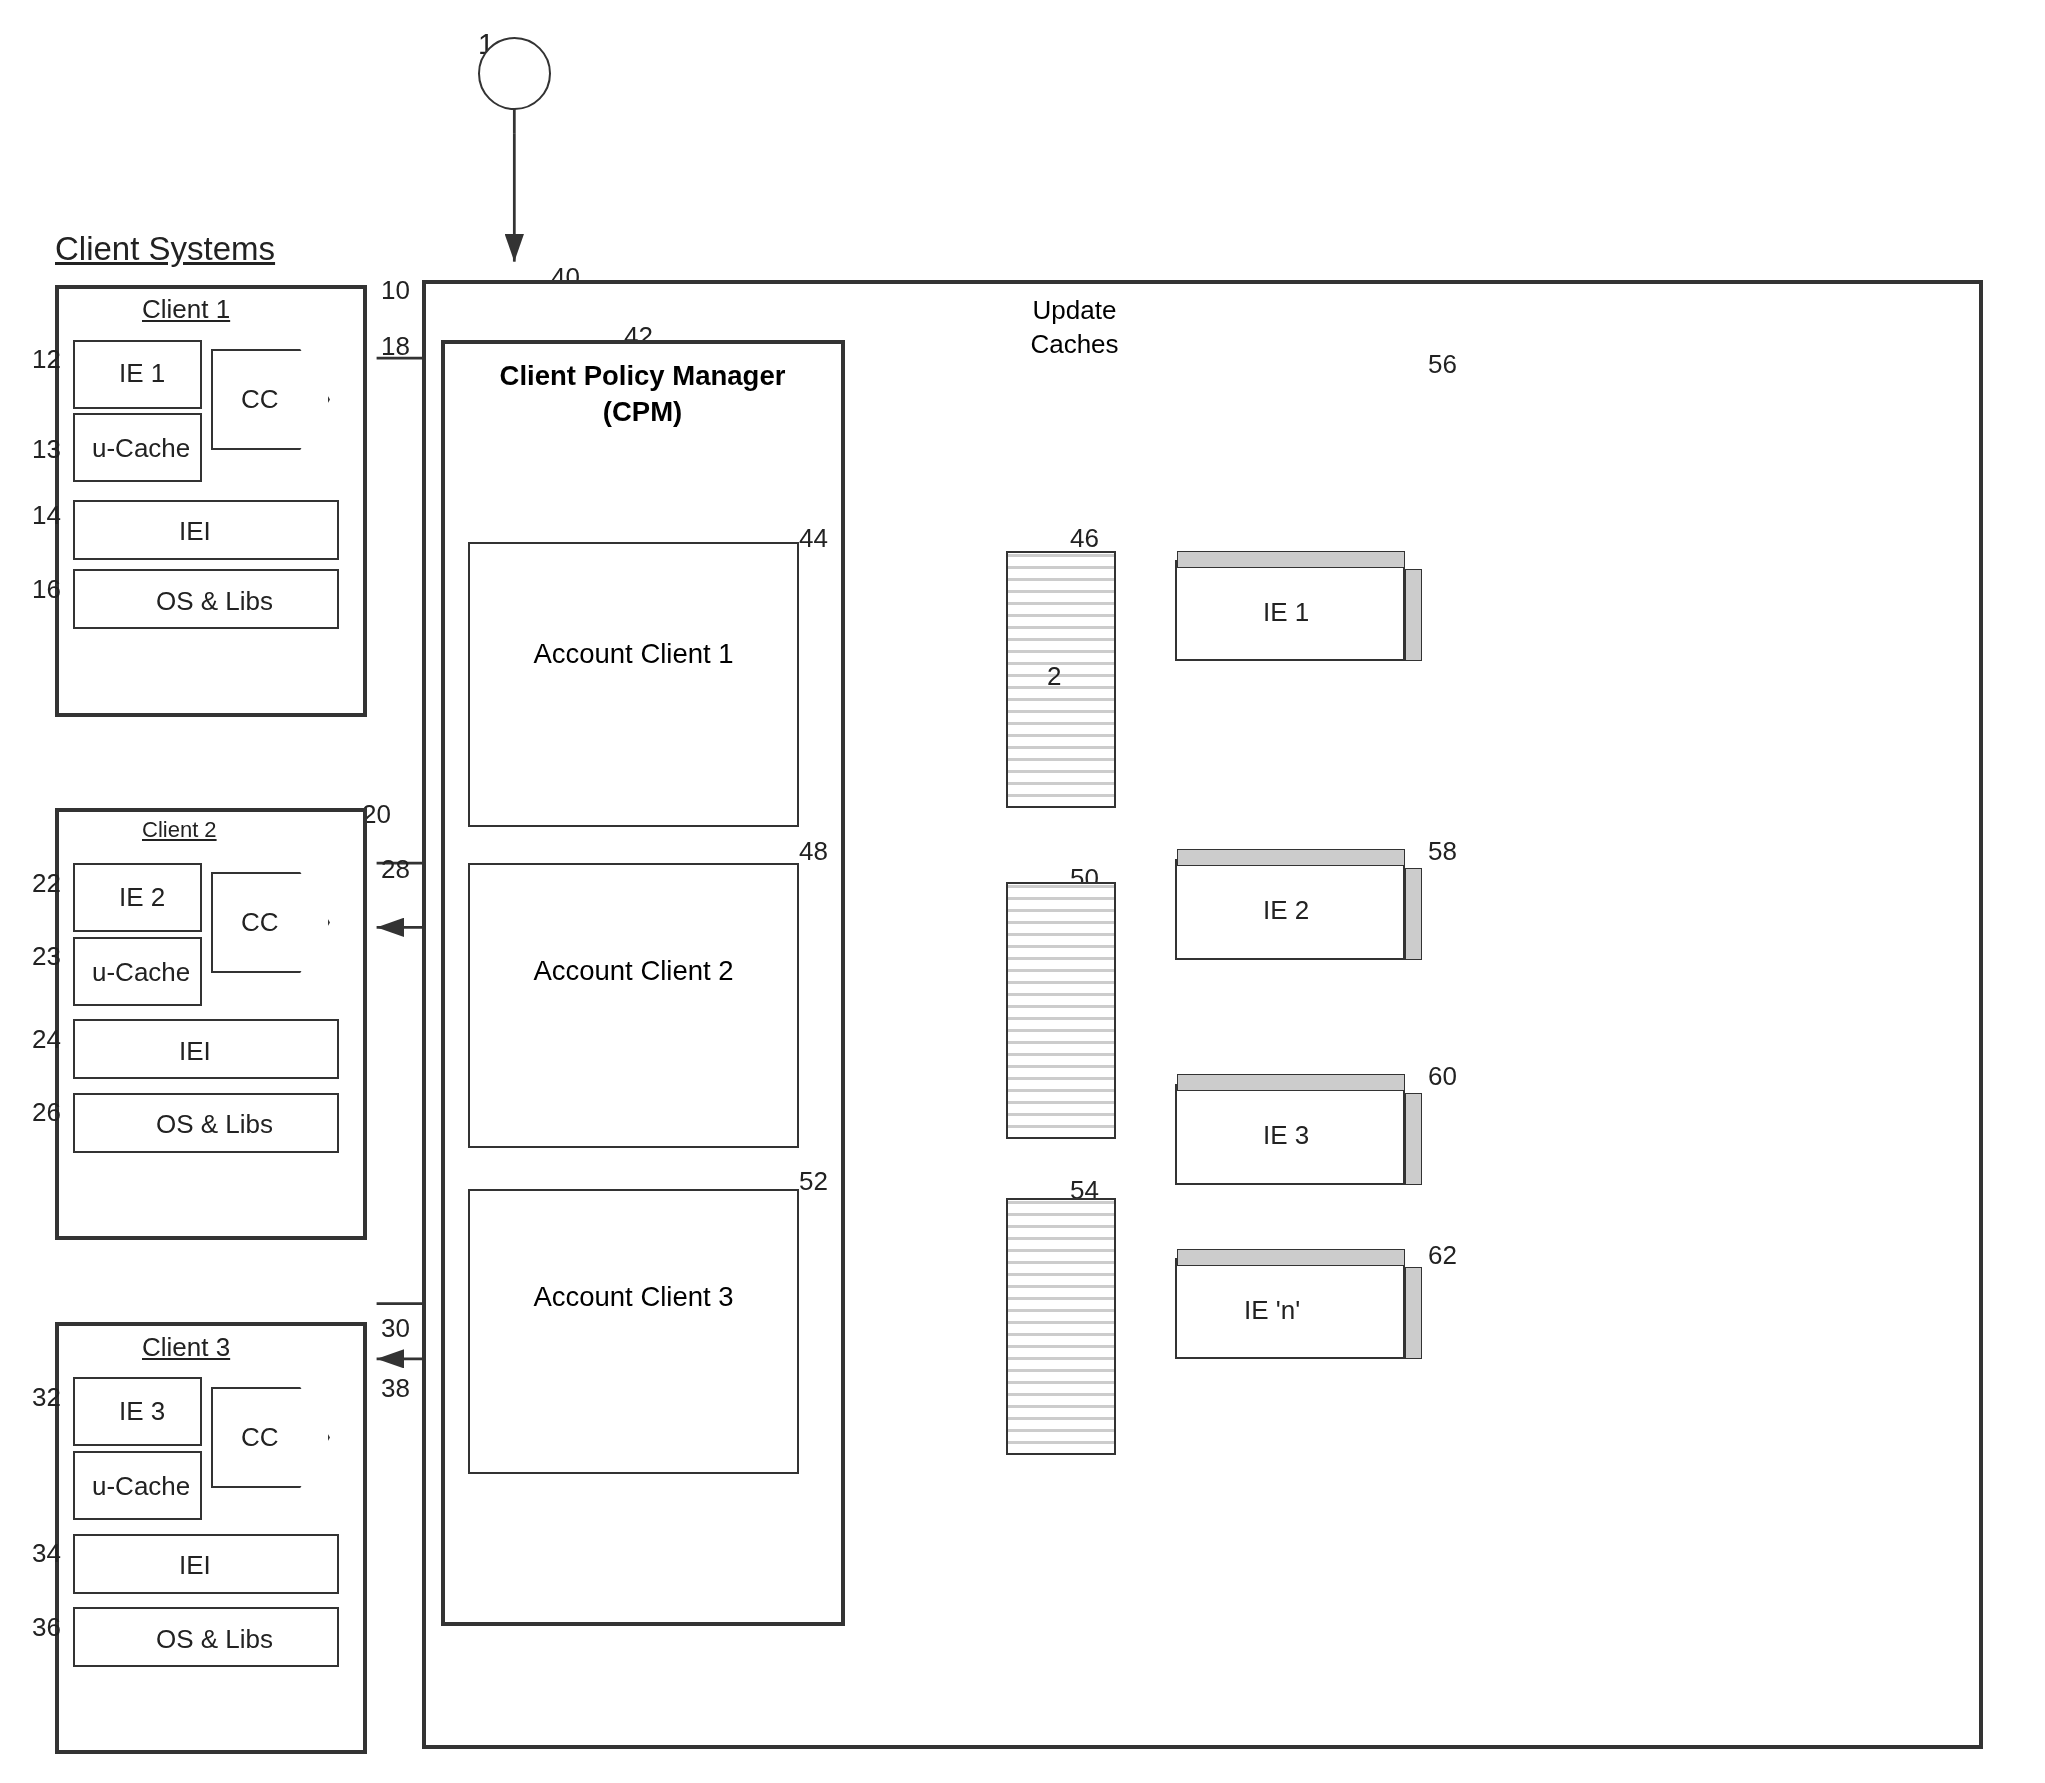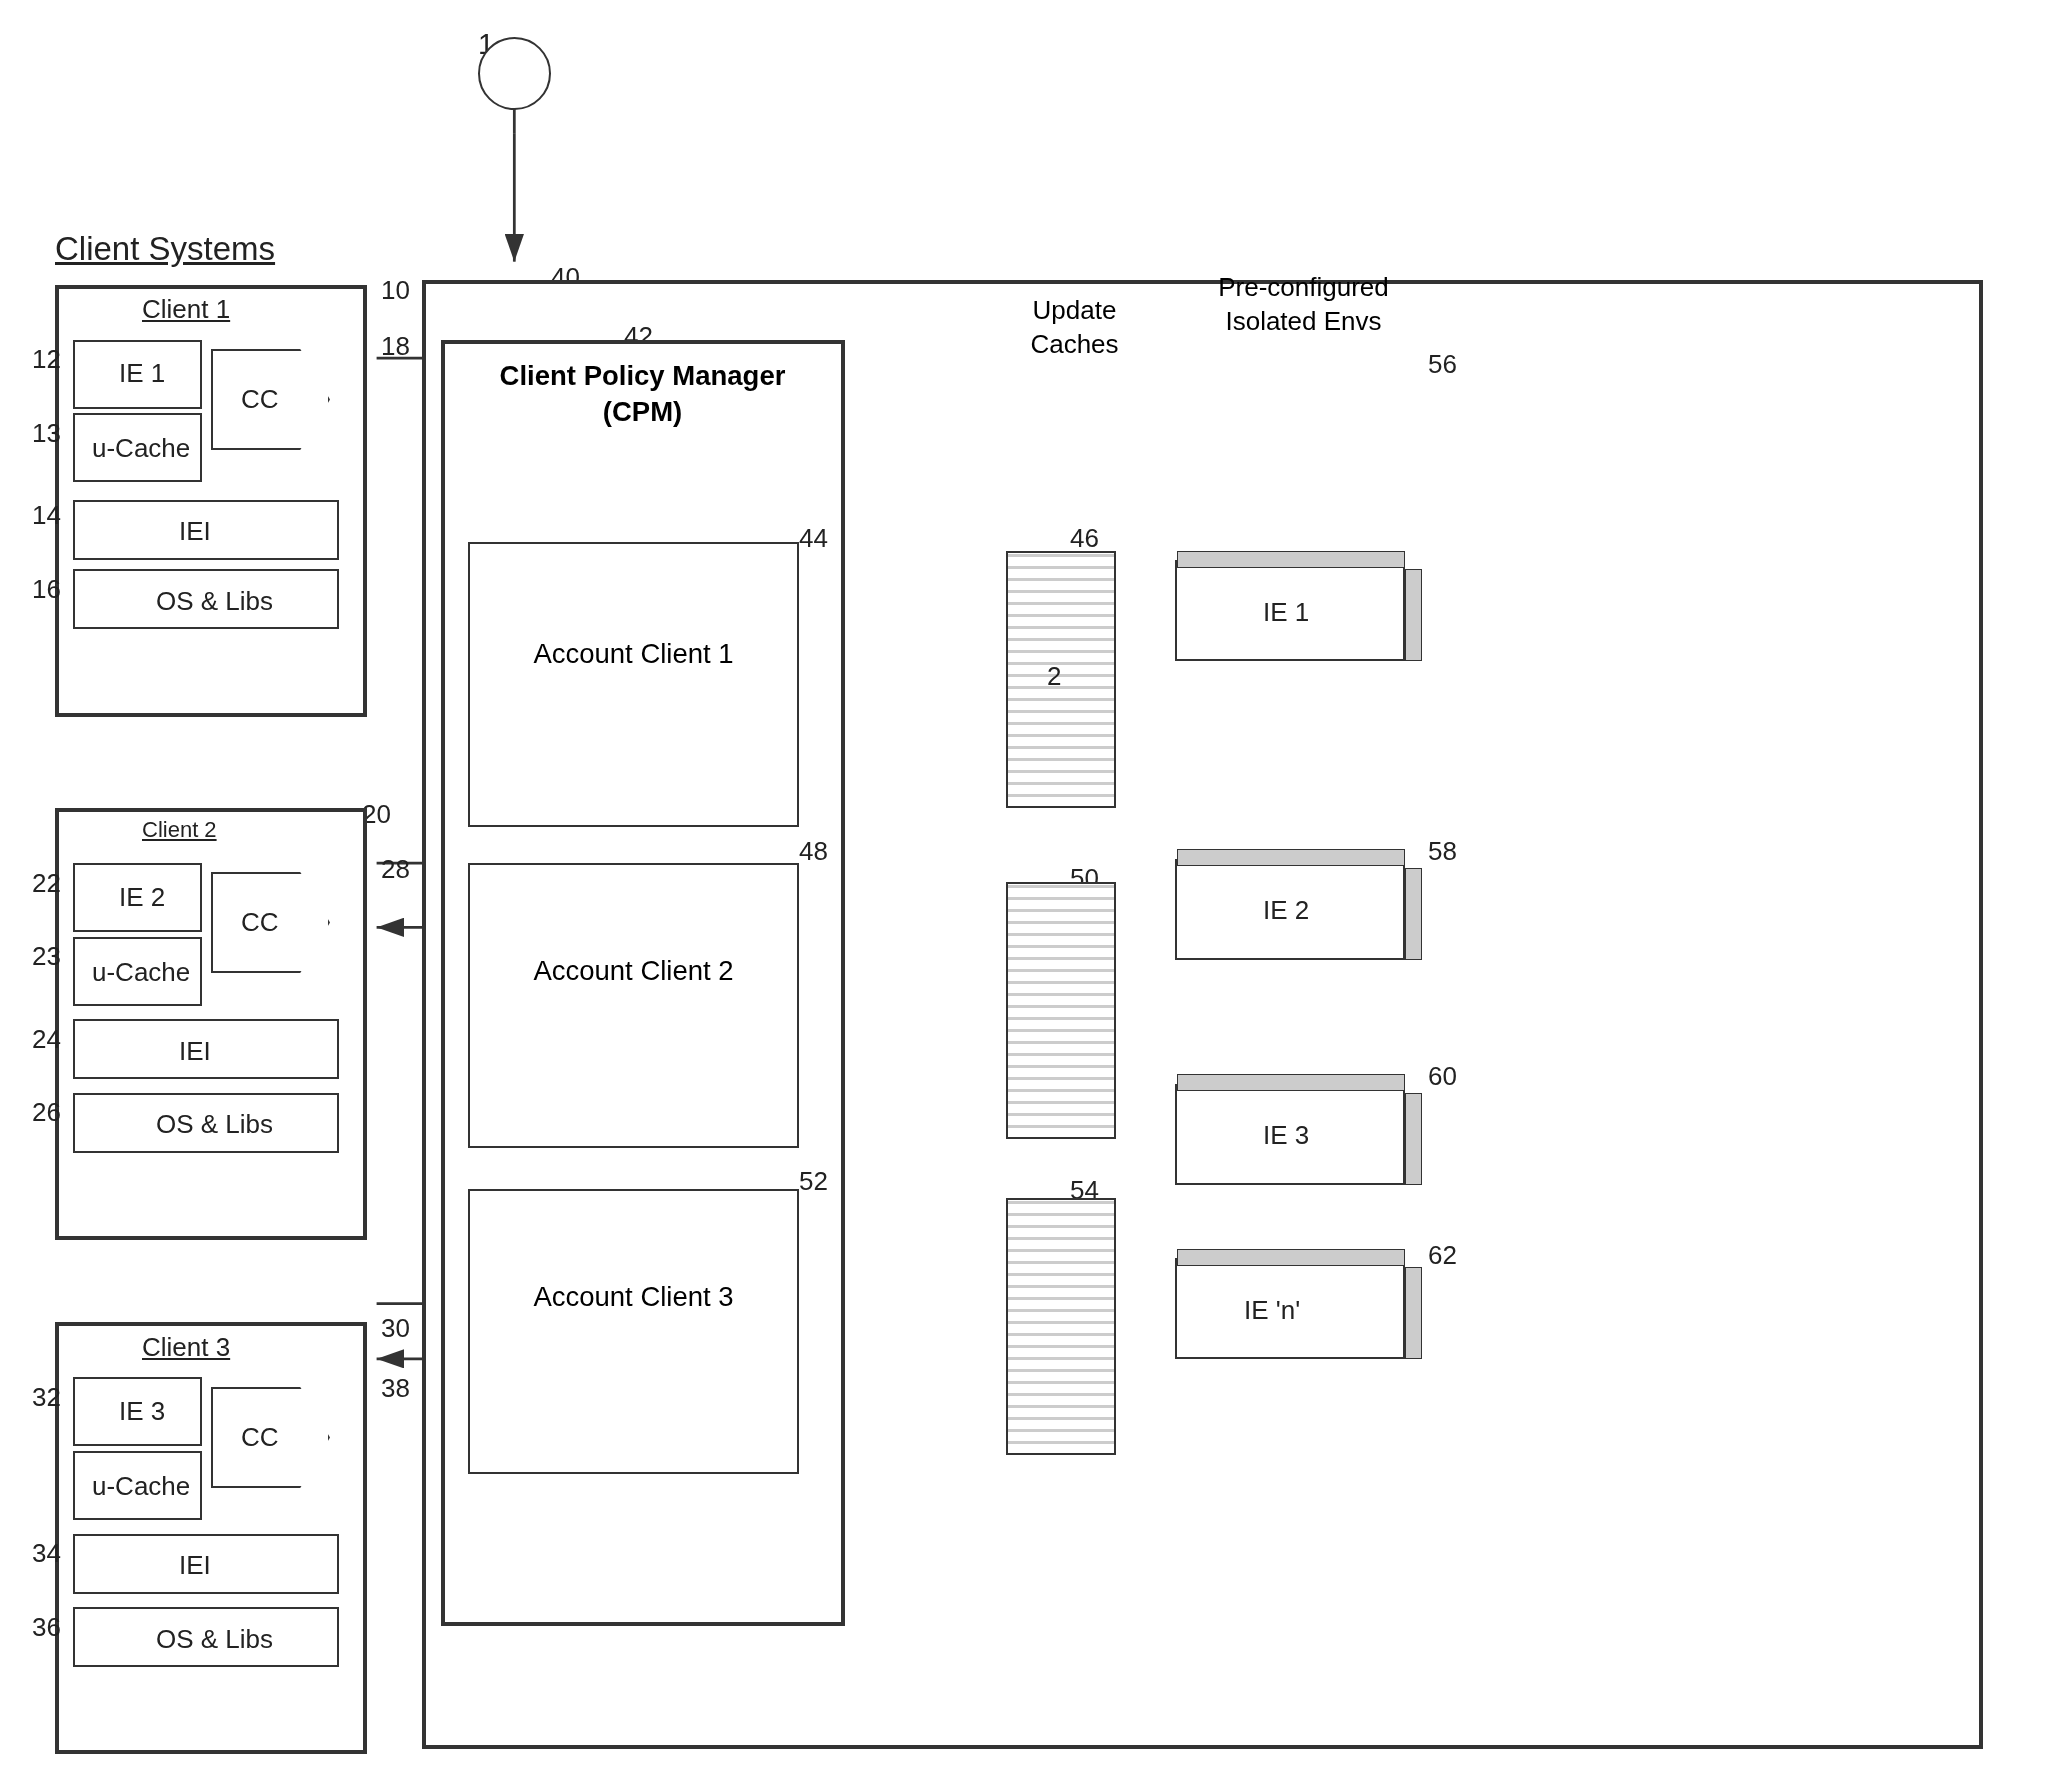--- a/index.html
+++ b/index.html
@@ -144,21 +144,21 @@
 
   <div class="box-thick" style="left:55px; top:285px; width:312px; height:432px;"></div>
 
   <span class="label label-underline" style="left:142px; top:294px; font-size:26px;">Client 1</span>
 
   <span class="label" style="left:32px; top:344px;">12</span>
 
   <div class="box" style="left:73px; top:340px; width:129px; height:69px;"></div>
   <span class="label" style="left:119px; top:358px;">IE 1</span>
 
-  <span class="label" style="left:32px; top:418px;">13</span>
+  <span class="label" style="left:32px; top:434px;">13</span>
 
   <div class="box" style="left:73px; top:413px; width:129px; height:69px;"></div>
   <span class="label" style="left:92px; top:433px;">u-Cache</span>
 
   <div class="cc-shape" style="left:211px; top:349px; width:119px; height:101px;"></div>
   <span class="label" style="left:241px; top:384px;">CC</span>
 
   <span class="label" style="left:32px; top:500px;">14</span>
 
   <div class="box" style="left:73px; top:500px; width:266px; height:60px;"></div>
@@ -279,23 +279,20 @@
   <span class="label" style="left:1047px; top:661px; font-size:26px;">2</span>
 
   <span class="label" style="left:1070px; top:863px;">50</span>
 
   <div class="hatched-box" style="left:1006px; top:882px; width:110px; height:257px;"></div>
 
   <span class="label" style="left:1070px; top:1175px;">54</span>
 
   <div class="hatched-box" style="left:1006px; top:1198px; width:110px; height:257px;"></div>
 
-  <div style="position:absolute; left:1175px; top:271px; font-size:26px; text-align:center; width:257px; line-height:1.3;">
-    Pre-configured<br>Isolated Envs
-  </div>
 
   <span class="label" style="left:1428px; top:349px;">56</span>
 
   <div class="box" style="left:1175px; top:560px; width:230px; height:101px;"></div>
   <span class="label" style="left:1263px; top:597px;">IE 1</span>
 
   <div style="position:absolute; left:1405px; top:569px; width:16.5px; height:92px; background:#ccc; border:1.8px solid #333;"></div>
   <div style="position:absolute; left:1177px; top:551px; width:228px; height:16.5px; background:#ccc; border:1.8px solid #333;"></div>
 
   <span class="label" style="left:1428px; top:836px;">58</span>

